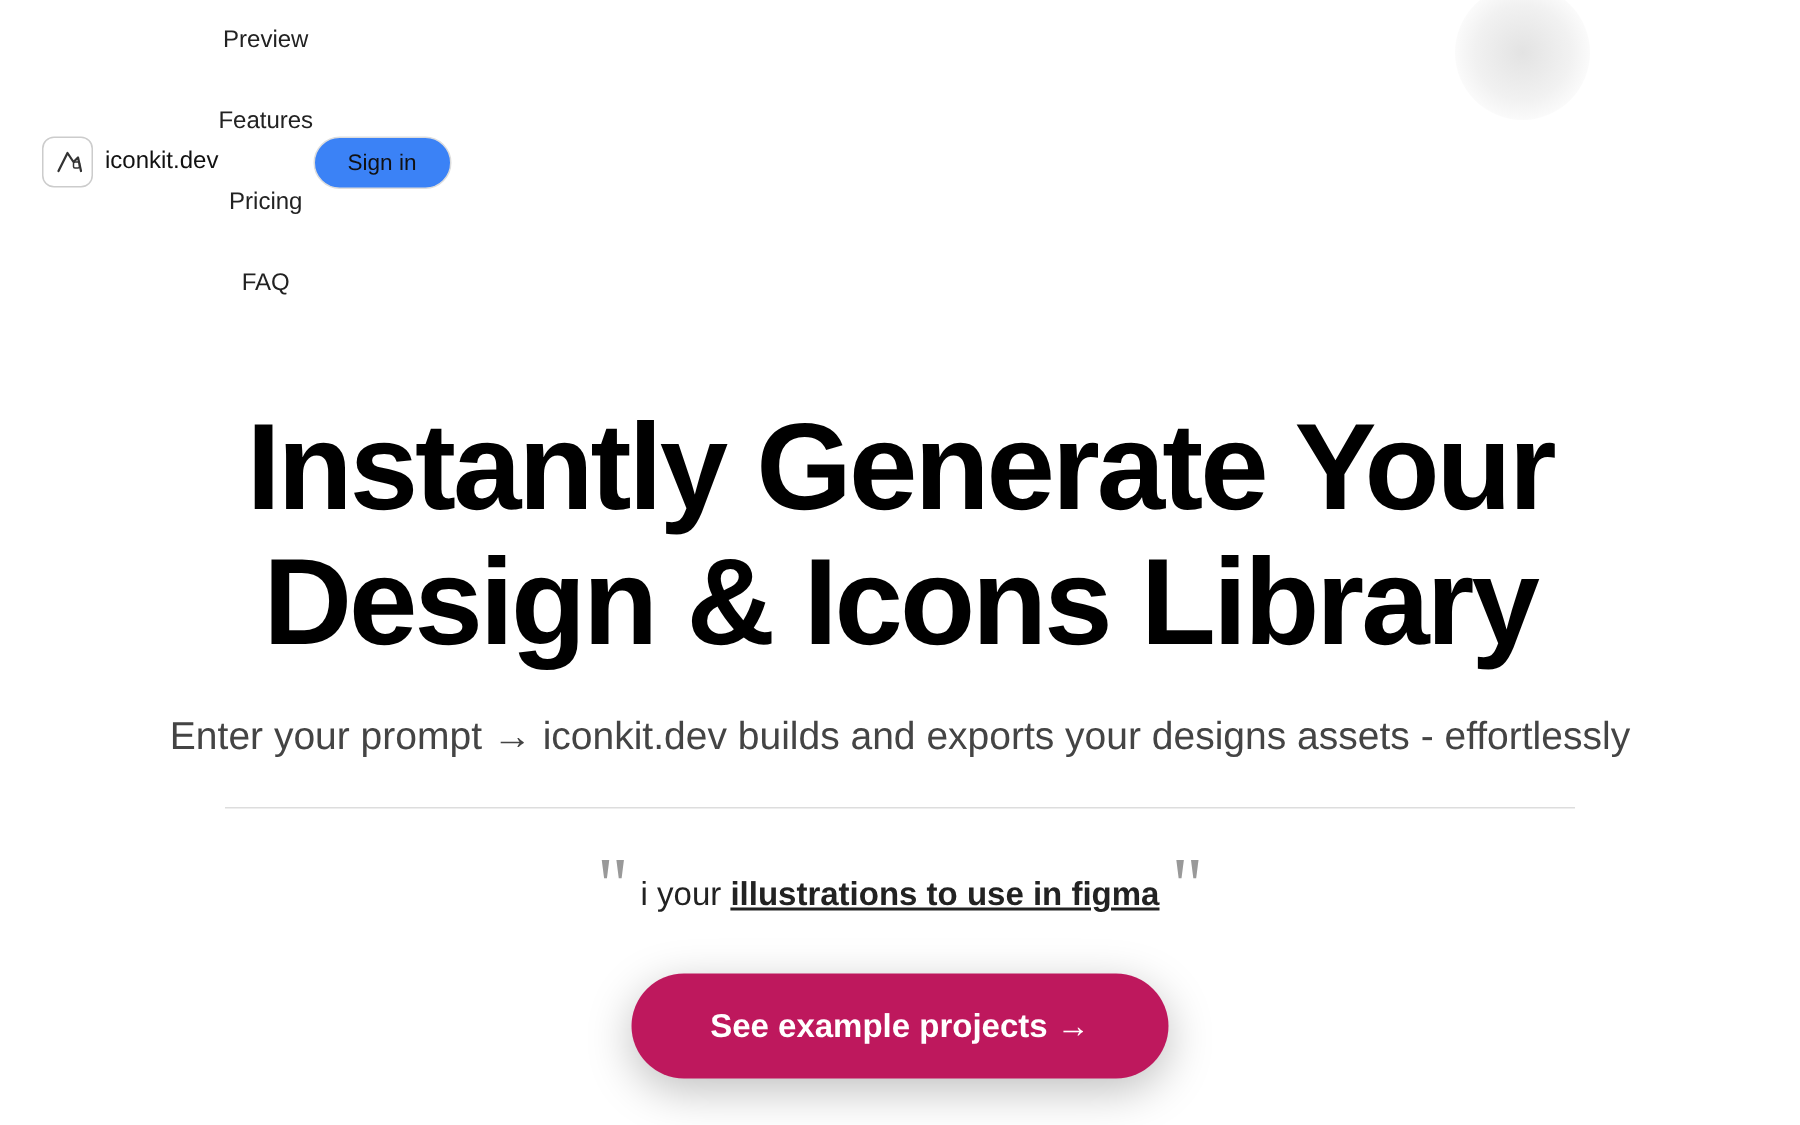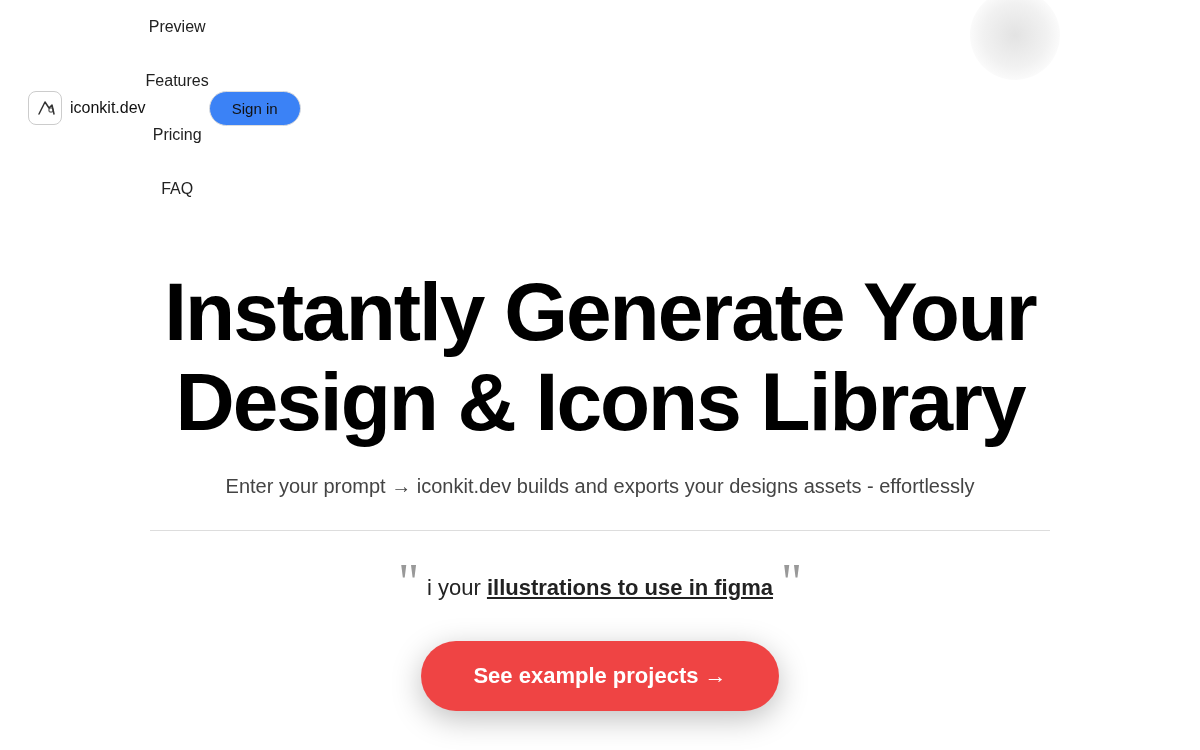--- a/index.html
+++ b/index.html
@@ -98,21 +98,21 @@
       font-size: 82px;
       font-weight: 900;
       line-height: 1.1;
       color: #000;
       letter-spacing: -2px;
       max-width: 1000px;
       margin: 1px auto 28px;
     }
 
     .hero-subtitle {
-      font-size: 20px;
+      font-size: 26px;
       color: #444;
       font-weight: 400;
       margin-bottom: 32px;
     }
 
     .hero-divider {
       border: none;
       border-top: 1px solid #ddd;
       width: 900px;
       margin: 0 auto 36px;
@@ -148,21 +148,21 @@
     .prompt-text strong {
       font-weight: 800;
       text-decoration: underline;
     }
 
     
     .cta-button {
       display: inline-flex;
       align-items: center;
       gap: 10px;
-      background: #ef4444;
+      background: #be185d;
       color: #fff;
       border: none;
       border-radius: 50px;
       padding: 22px 52px;
       font-size: 22px;
       font-weight: 600;
       cursor: pointer;
       text-decoration: none;
       margin-bottom: 20px;
       box-shadow: 0 8px 30px rgba(0,0,0,0.25);

